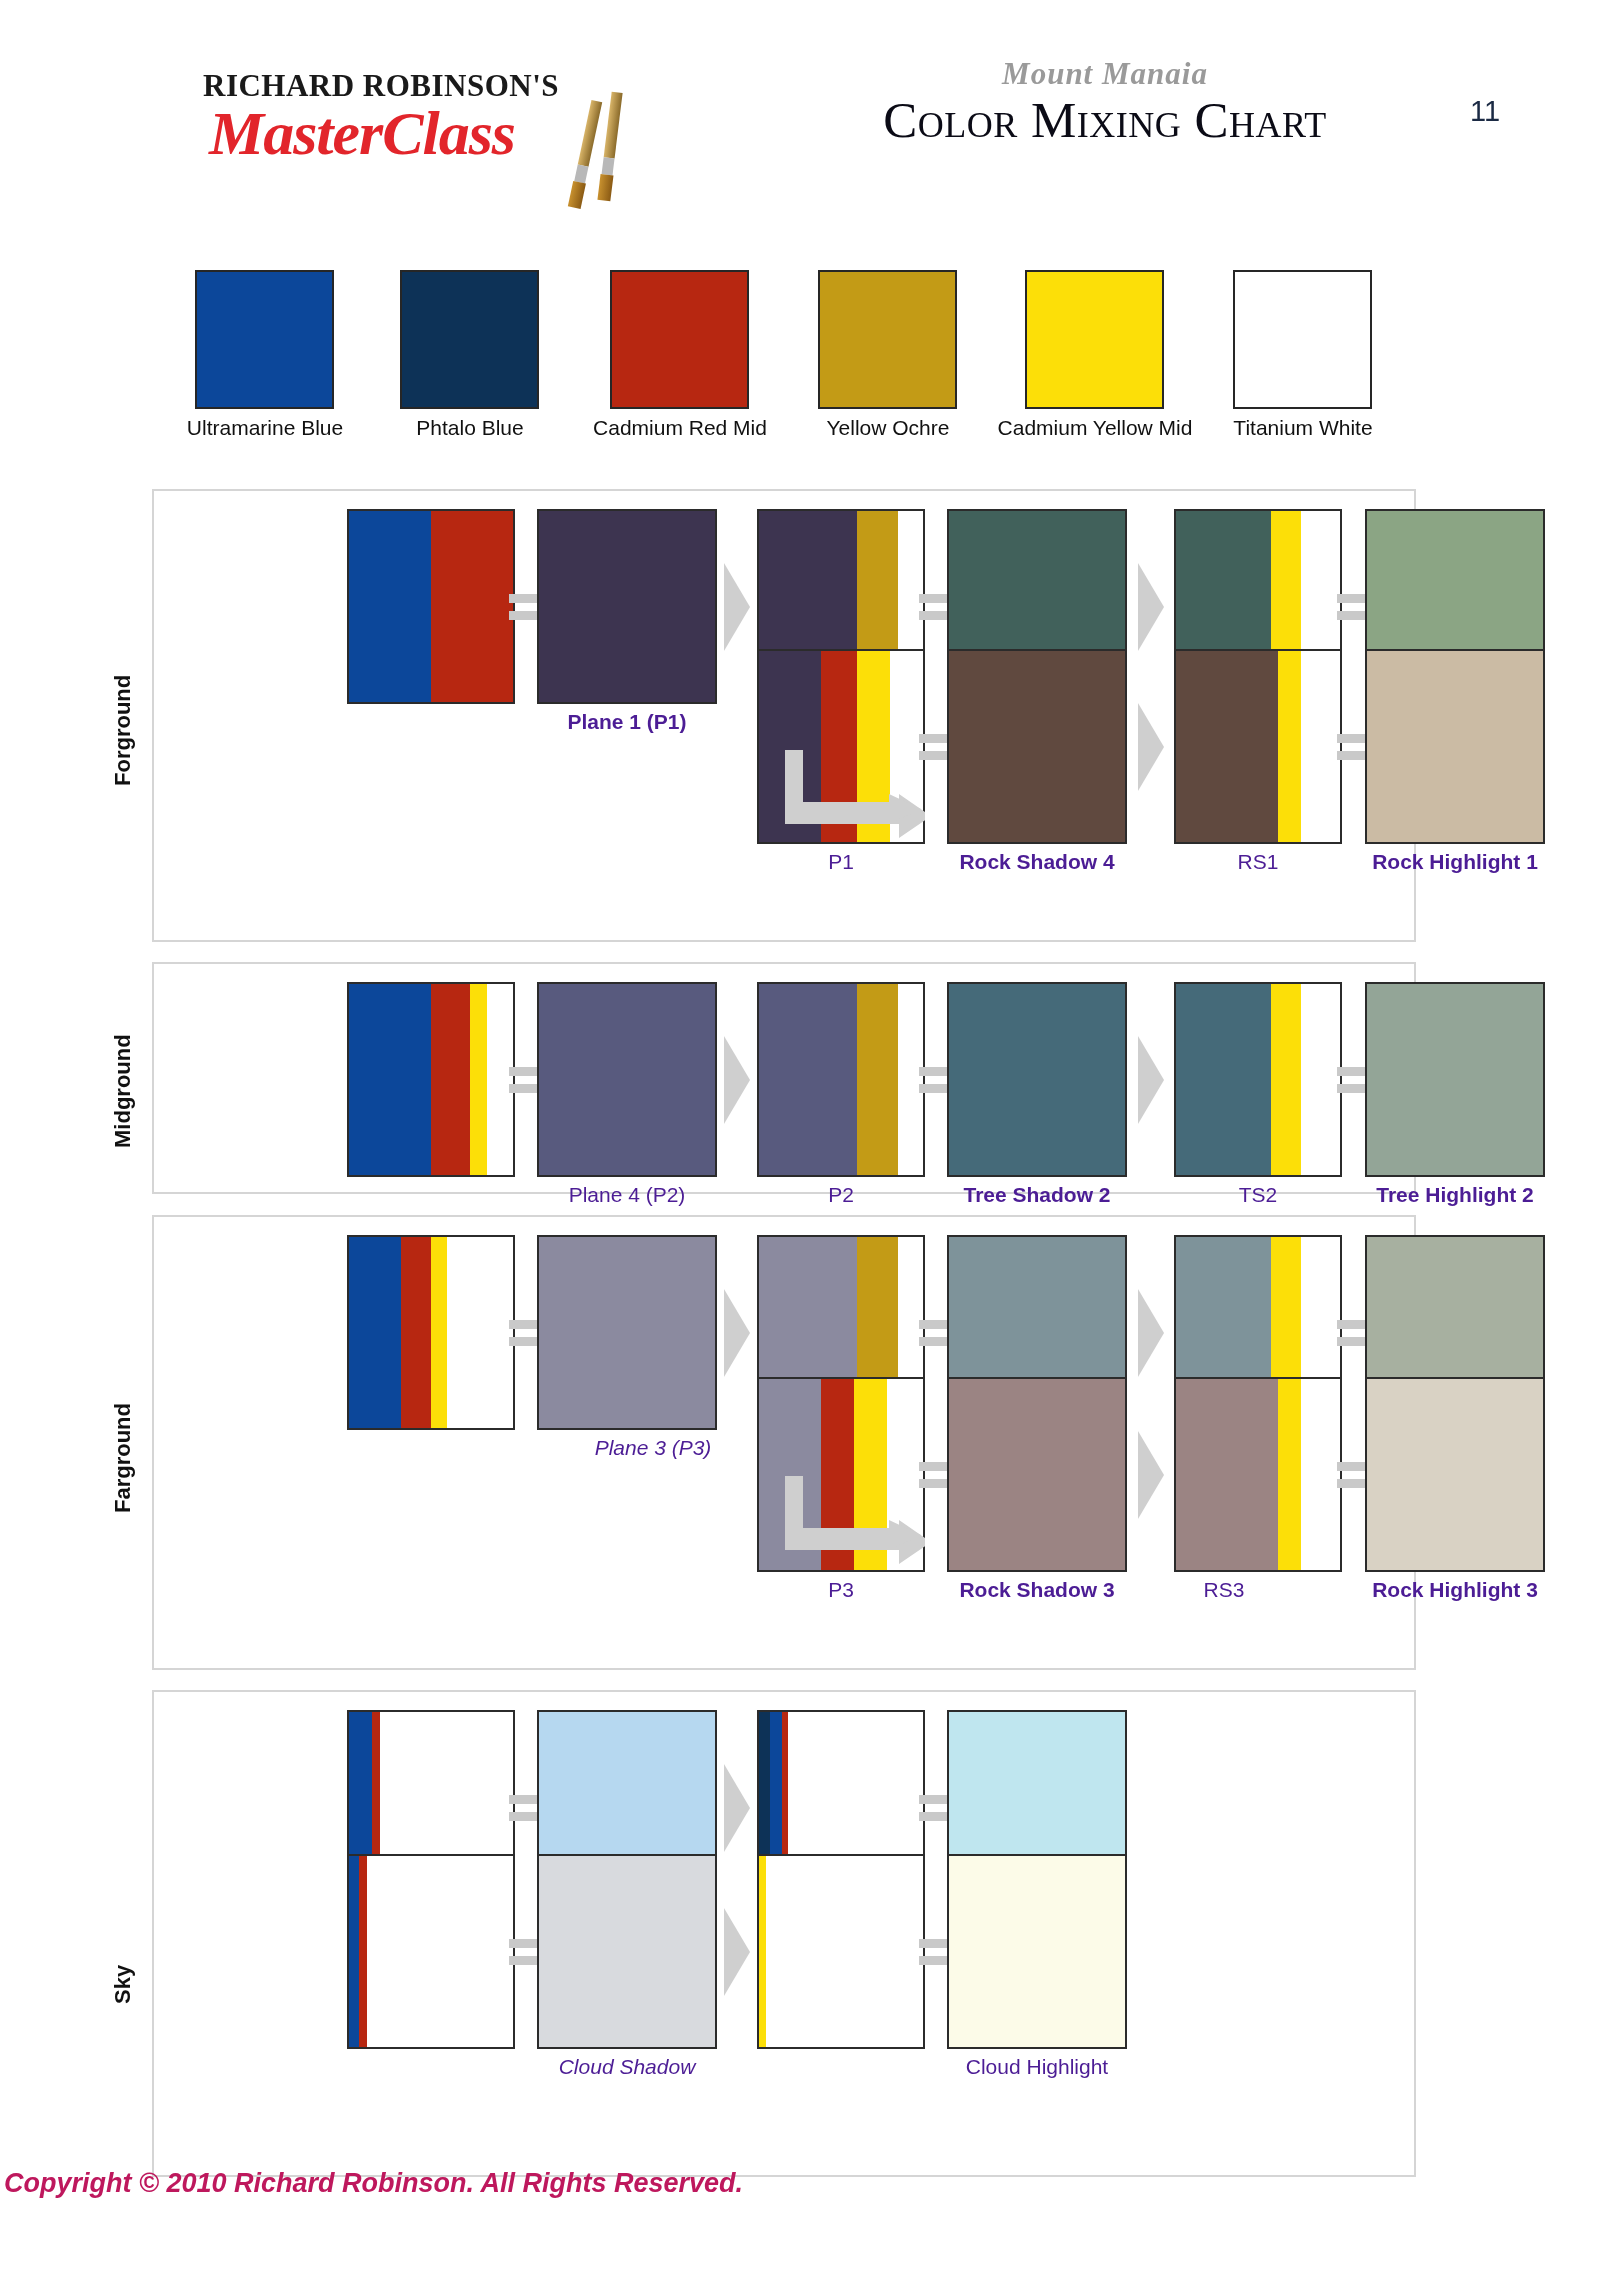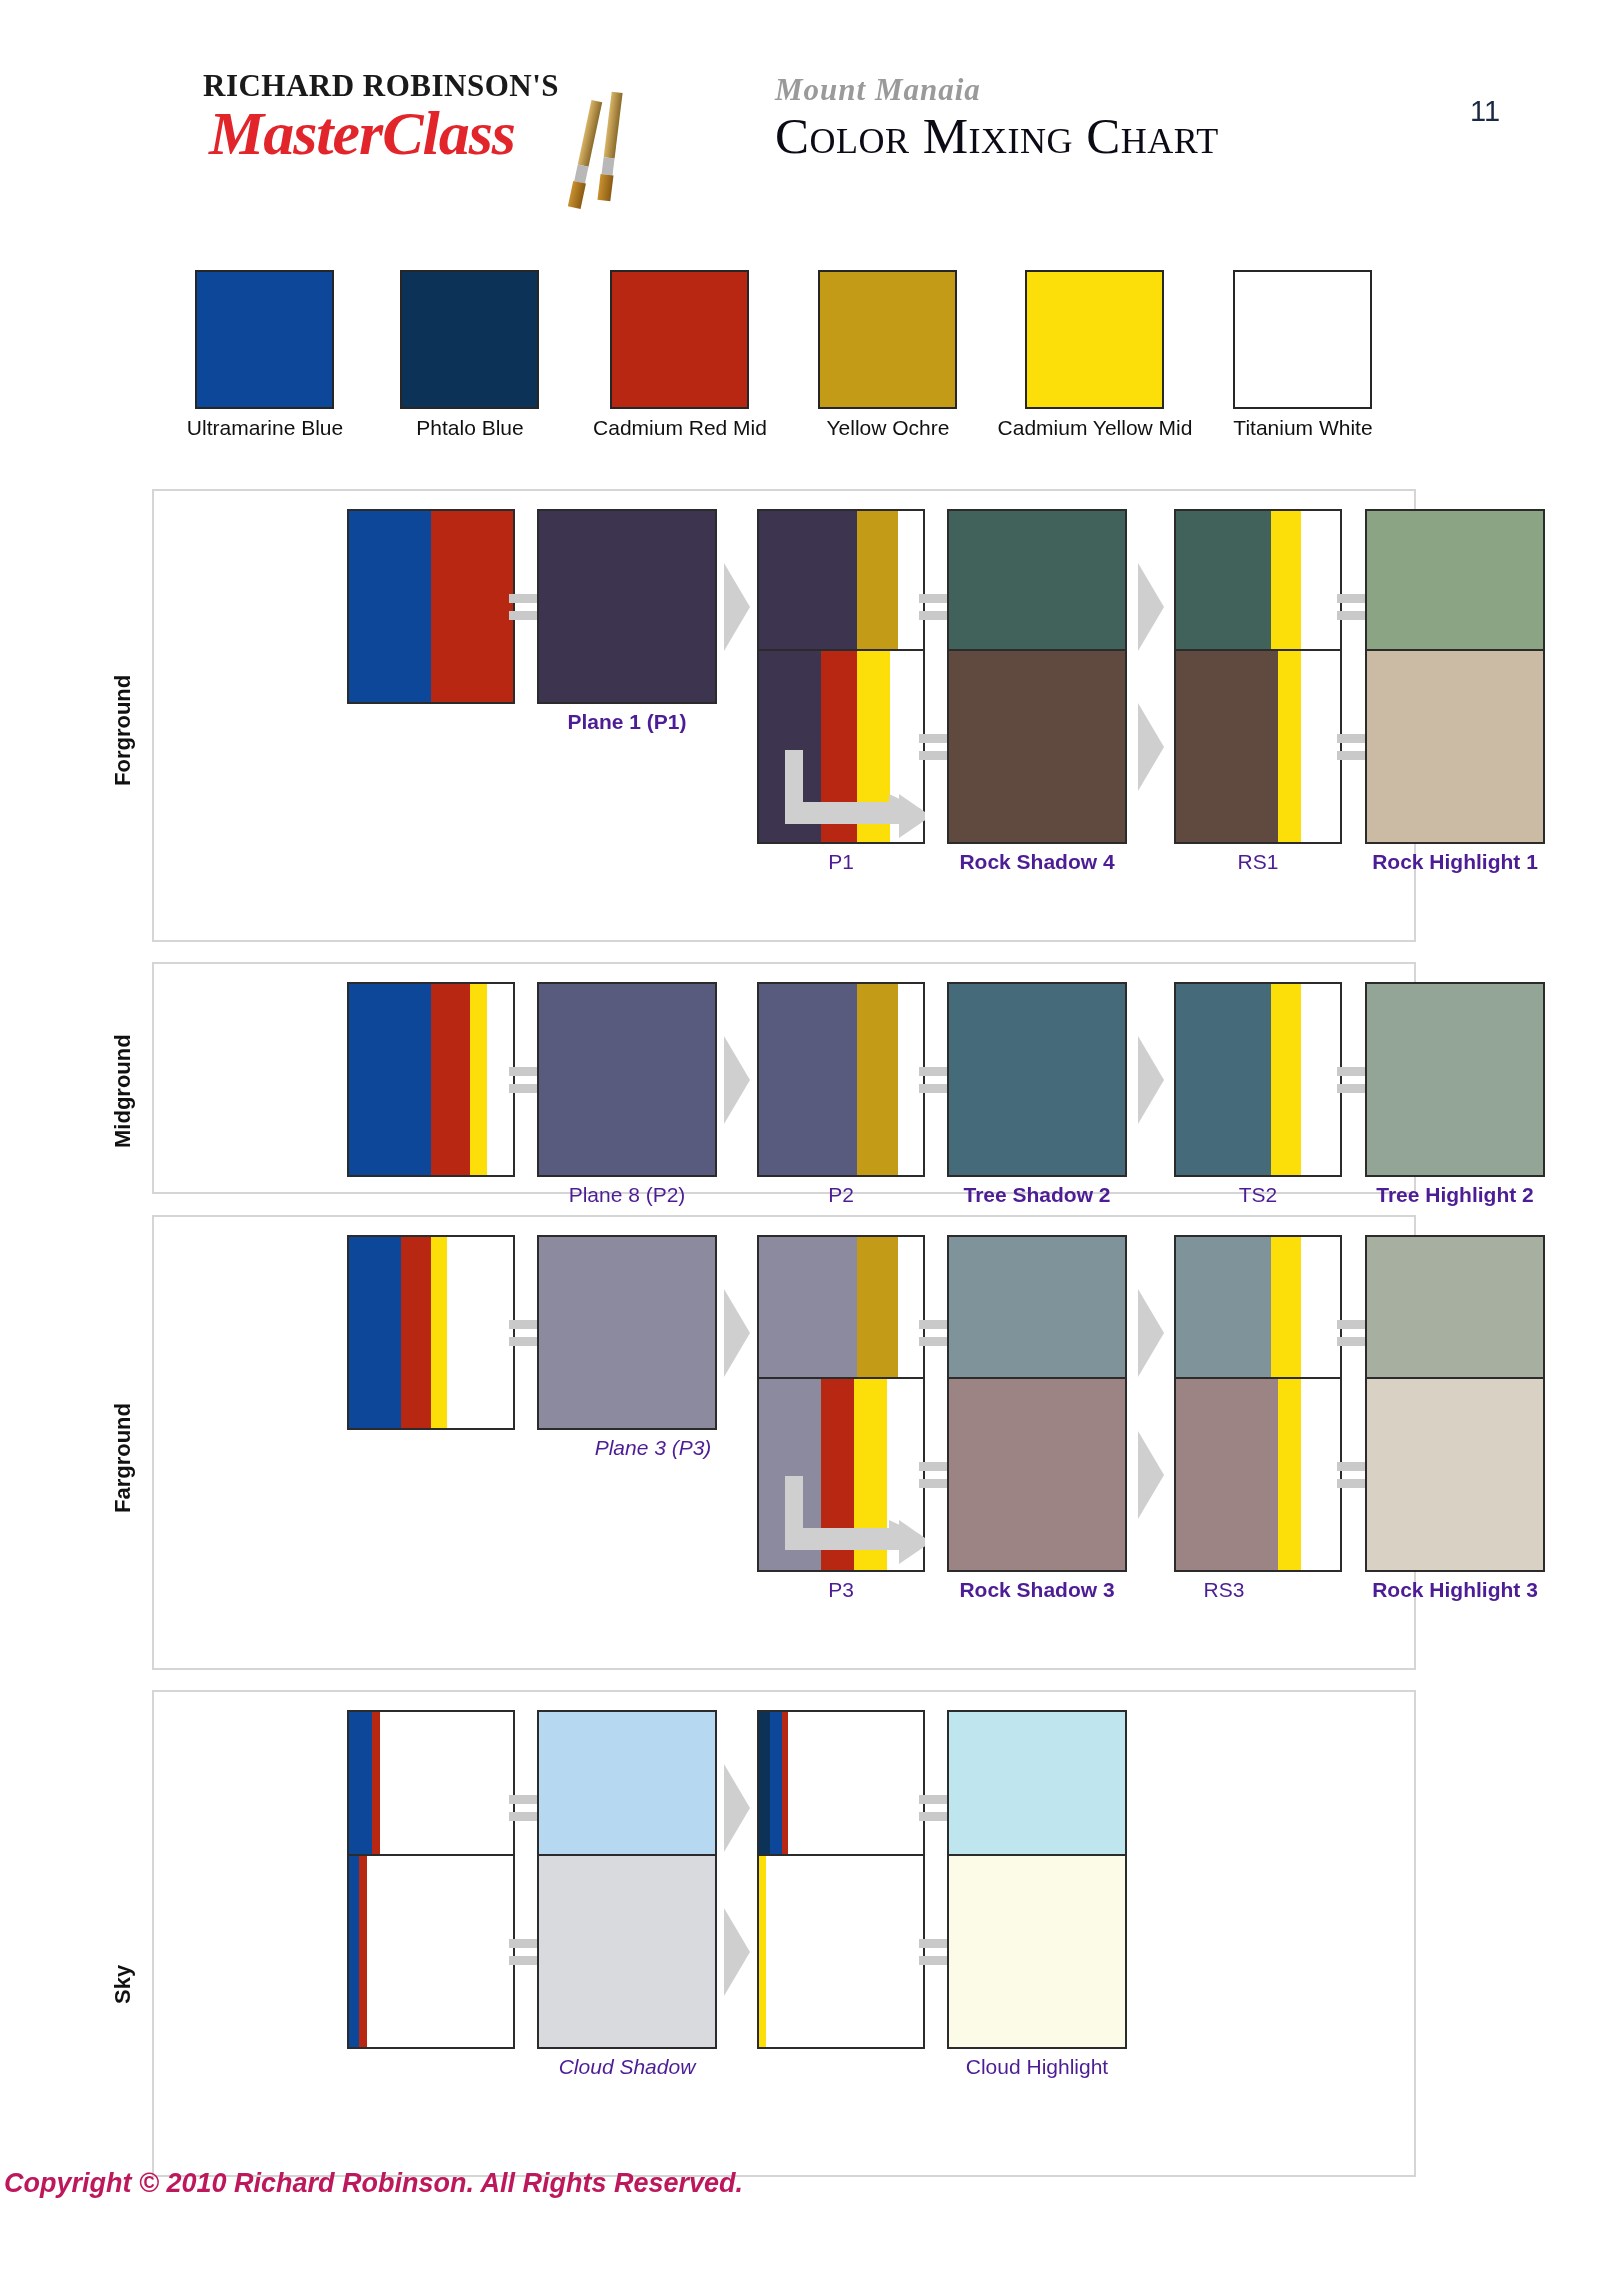--- a/index.html
+++ b/index.html
@@ -25,21 +25,21 @@
     font-style:italic;font-weight:bold;font-size:62px;
     color:#e2252b;letter-spacing:-1px;
   }
   .brush{position:absolute;}
   .brush1{left:385px;top:52px;transform:rotate(12deg);}
   .brush2{left:410px;top:44px;transform:rotate(7deg);}
   .brush-stick{width:11px;height:66px;background:linear-gradient(90deg,#d8b468,#8a6a2a);}
   .brush-fer{width:11px;height:17px;background:#b8b8b8;}
   .brush-hair{width:13px;height:26px;background:linear-gradient(90deg,#c8912f,#8a5a14);margin-left:-1px;}
 
-  .title-block{position:absolute;left:775px;top:72px;width:660px;}
+  .title-block{position:absolute;left:775px;top:56px;width:660px;text-align:center;}
   .subtitle{
     font-family:"Liberation Serif", serif;
     font-style:italic;font-weight:bold;font-size:31px;
     color:#9a9a9a;letter-spacing:1px;margin:0 0 2px 0;
   }
   .maintitle{
     font-family:"Liberation Serif", serif;
     font-size:51px;color:#0b0b16;
     font-variant:small-caps;letter-spacing:0.5px;line-height:1.05;
   }
@@ -243,21 +243,21 @@
         <i style="width: 50%; background: rgb(12, 71, 154);"></i>
         <i style="width: 24%; background: rgb(183, 39, 17);"></i>
         <i style="width: 10%; background: rgb(252, 223, 8);"></i>
         <i style="width: 16%; background: rgb(255, 255, 255);"></i>
       </div>
       <div class="eq" style="left: 509px; top: 1066.5px;">
         <span></span>
         <span></span>
       </div>
       <div class="sw" style="left: 537px; top: 982px; width: 180px; height: 195px; background: rgb(88, 90, 126);"></div>
-      <div class="cap" style="left: 447px; top: 1183px; width: 360px;">Plane 8 (P2)</div>
+      <div class="cap" style="left: 447px; top: 1183px; width: 360px;">Plane 4 (P2)</div>
       <div class="chev" style="left: 720px; top: 1029.5px;">
         <svg width="34" height="100" viewBox="0 0 34 100">
           <path d="M4 6 L30 50 L4 94 Z" fill="#cfcfcf"></path>
         </svg>
       </div>
       <div class="sw" style="left: 757px; top: 982px; width: 168px; height: 195px;">
         <i style="width: 60%; background: rgb(88, 90, 126);"></i>
         <i style="width: 25%; background: rgb(195, 155, 22);"></i>
         <i style="width: 15%; background: rgb(255, 255, 255);"></i>
       </div>

